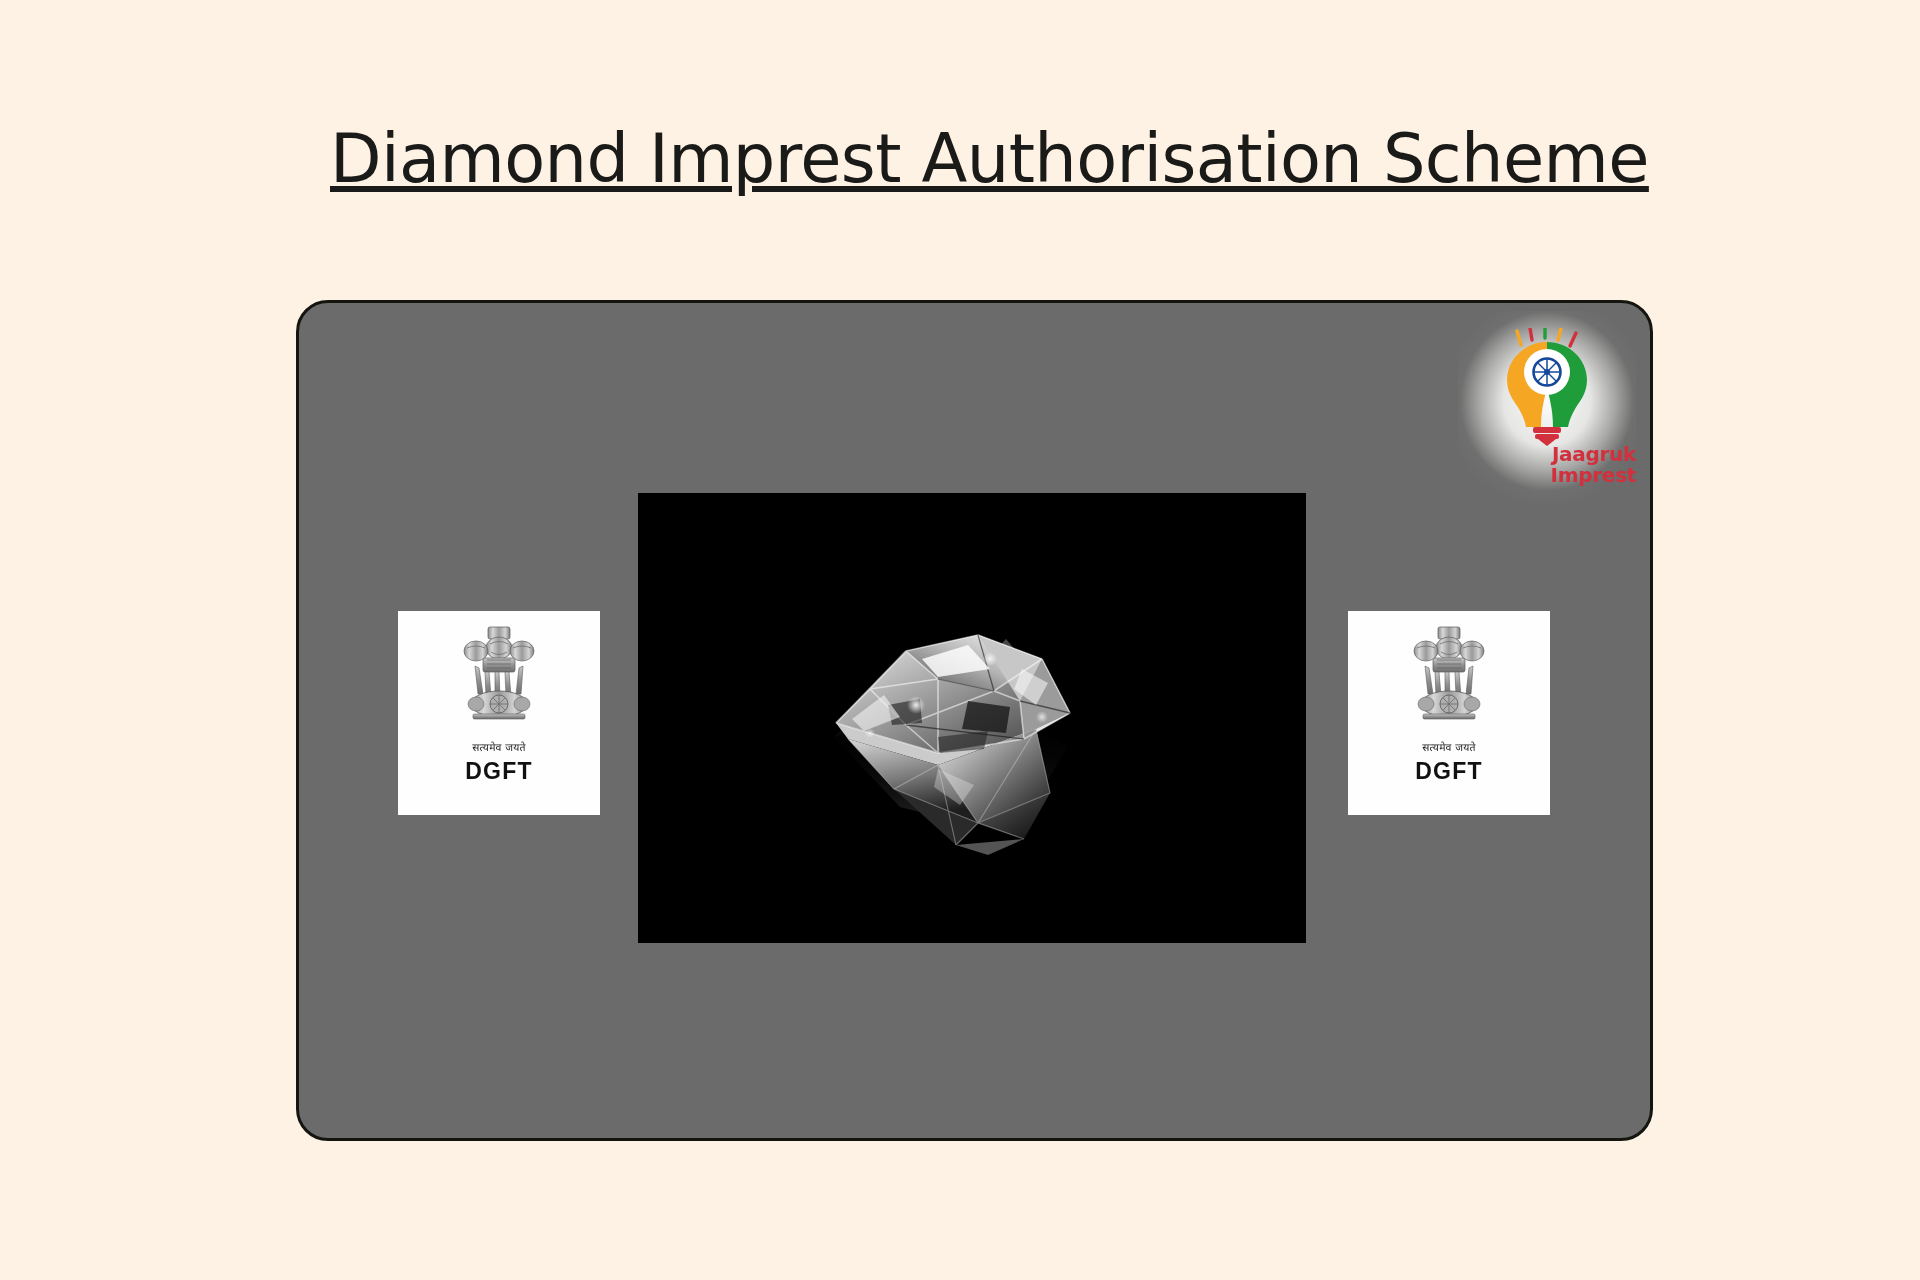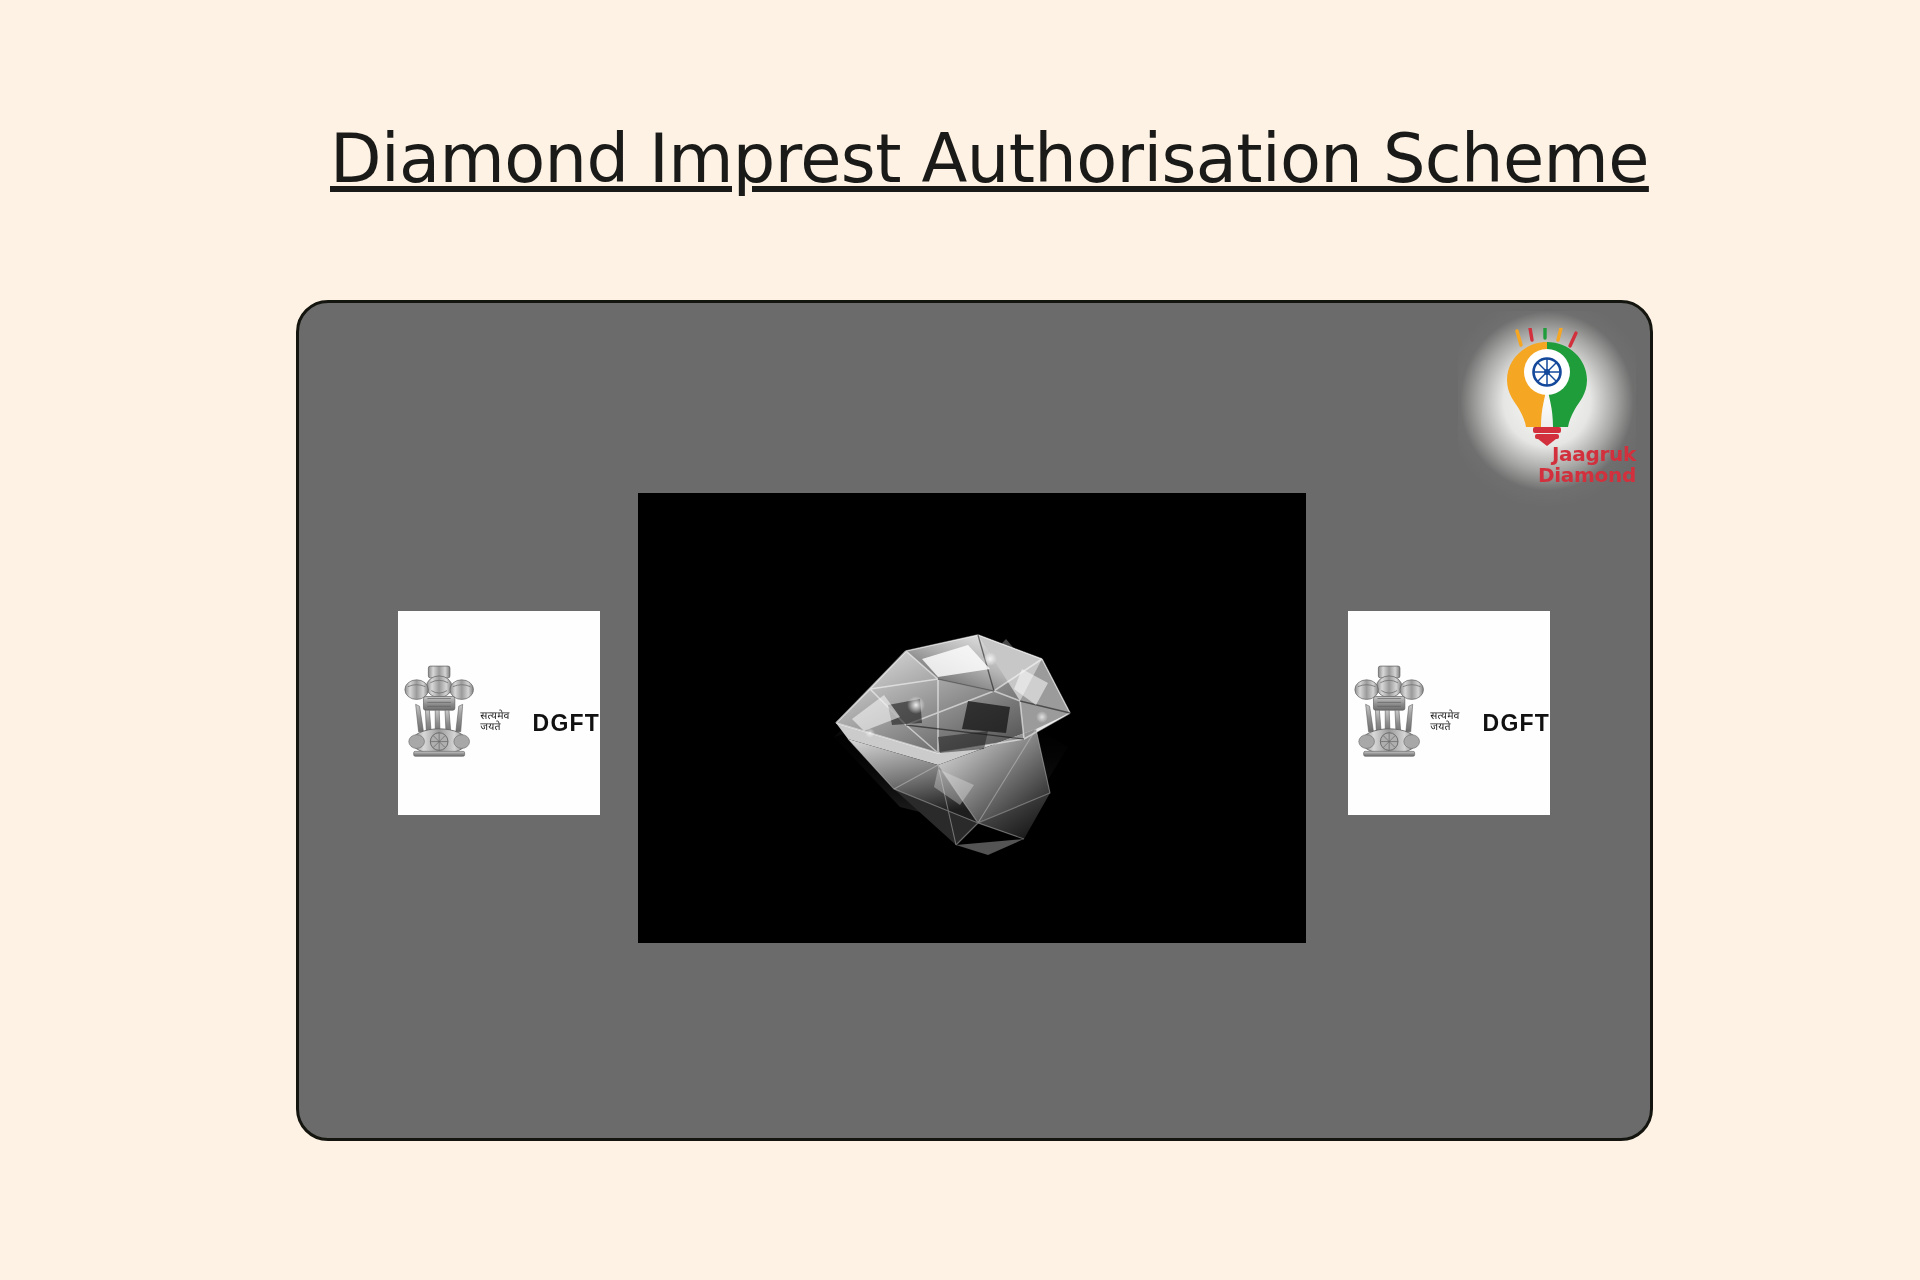--- a/index.html
+++ b/index.html
@@ -86,21 +86,21 @@
   .jb-text .l2 { display: block; }
 
   
   .dgft-box {
     position: absolute;
     top: 308px;
     width: 202px;
     height: 204px;
     background: #FEFEFE;
     display: flex;
-    flex-direction: row;
+    flex-direction: column;
     align-items: center;
     justify-content: flex-start;
     padding-top: 13px;
   }
   .dgft-box.left  { left: 99px; }
   .dgft-box.right { left: 1049px; }
 
   .dgft-emblem { width: 84px; height: 116px; display: block; }
 
   .dgft-satyameva {
@@ -169,21 +169,21 @@
         </g>
         <circle cx="52" cy="44" r="3" fill="#14489B"></circle>
 
         <rect x="38" y="99" width="28" height="6" rx="2" fill="#D2303C"></rect>
         <rect x="40" y="106" width="24" height="5" rx="2" fill="#D2303C"></rect>
         <path d="M43 111 L61 111 L52 118 Z" fill="#D2303C"></path>
       </svg>
     </div>
     <div class="jb-text">
       <span>Jaagruk</span>
-      <span class="l2">Diamond</span>
+      <span class="l2">Imprest</span>
     </div>
   </div>
 
   <div class="dgft-box left">
     <svg class="dgft-emblem" viewBox="0 0 84 116" xmlns="http://www.w3.org/2000/svg">
       <defs>
         <linearGradient id="stoneL" x1="0" y1="0" x2="1" y2="0">
           <stop offset="0%" stop-color="#8C8C8C"></stop>
           <stop offset="22%" stop-color="#D8D8D8"></stop>
           <stop offset="50%" stop-color="#9A9A9A"></stop>

